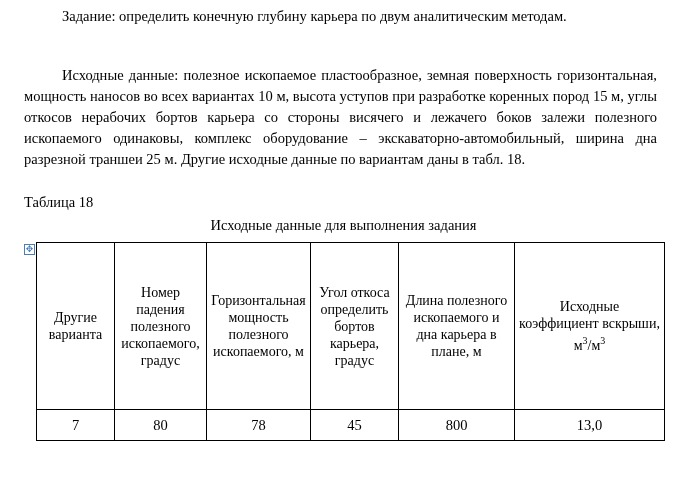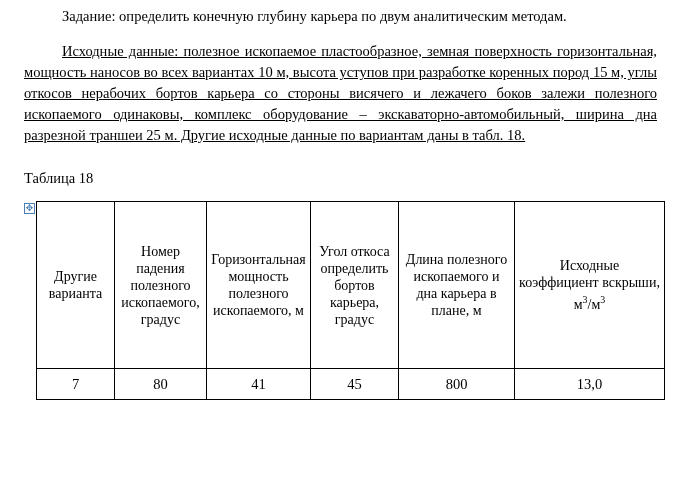--- a/index.html
+++ b/index.html
@@ -23,21 +23,21 @@
   }
   p.para {
     margin: 0;
     font-size: 14.5px;
     line-height: 21px;
     text-align: justify;
     text-indent: 38px;
     text-justify: inter-word;
   }
   p.para.underline {
-    text-decoration: underline;
+    margin-top: 24px;
   }
   .spacer-10 { height: 10px; }
   .spacer-14 { height: 14px; }
   .spacer-6 { height: 6px; }
   .table-caption-right {
     margin: 0;
     font-size: 14.5px;
     text-align: left;
     padding-right: 56px;
   }
@@ -107,20 +107,21 @@
 
   <p class="para underline">Исходные данные: полезное ископаемое пластообразное, земная поверхность горизонтальная, мощность наносов во всех вариантах 10 м, высота уступов при разработке коренных пород 15 м, углы откосов нерабочих бортов карьера со стороны висячего и лежачего боков залежи полезного ископаемого одинаковы, комплекс оборудование – экскаваторно-автомобильный, ширина дна разрезной траншеи 25 м. Другие исходные данные по вариантам даны в табл. 18.</p>
 
   <div class="spacer-14"></div>
   <div class="spacer-10"></div>
 
   <p class="table-caption-right">Таблица 18</p>
 
   <div class="spacer-6"></div>
 
+  <p class="table-title">Исходные данные для выполнения задания</p>
 
   <div class="table-wrap">
     <div class="move-handle">✥</div>
 
     <table class="data">
       <colgroup>
         <col class="col0">
           <col class="col1">
           <col class="col2">
           <col class="col3">
@@ -132,21 +133,21 @@
           <td>Другие варианта</td>
           <td>Номер падения полезного ископаемого, градус</td>
           <td>Горизонтальная мощность полезного ископаемого, м</td>
           <td>Угол откоса определить бортов карьера, градус</td>
           <td>Длина полезного ископаемого и дна карьера в плане, м</td>
           <td><span>Исходные коэффициент вскрыши, м</span><span class="sup">3</span><span>/м</span><span class="sup">3</span></td>
         </tr>
         <tr class="body">
           <td>7</td>
           <td>80</td>
-          <td>41</td>
+          <td>78</td>
           <td>45</td>
           <td>800</td>
           <td>13,0</td>
         </tr>
       </tbody>
     </table>
   </div>
 
 </div>
 

